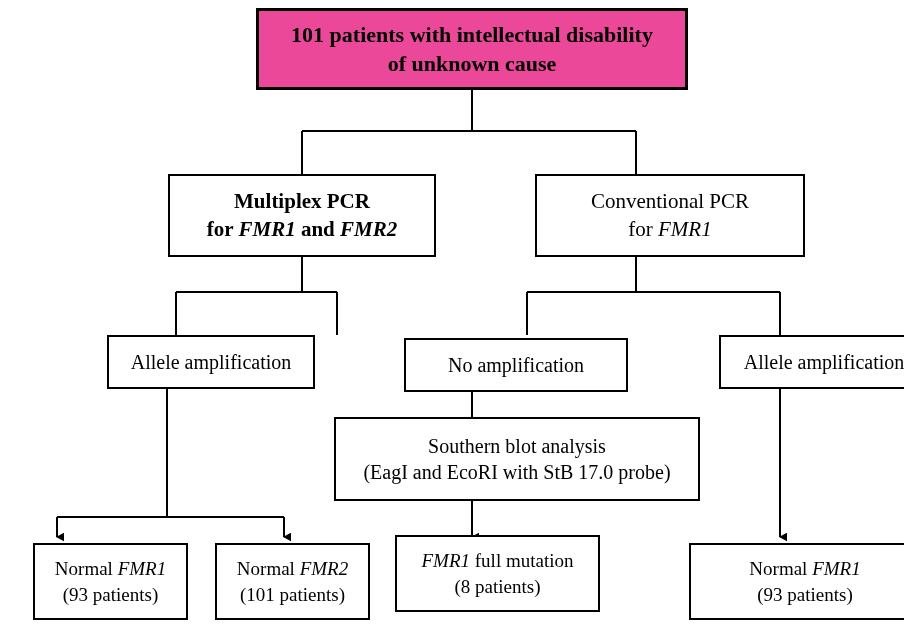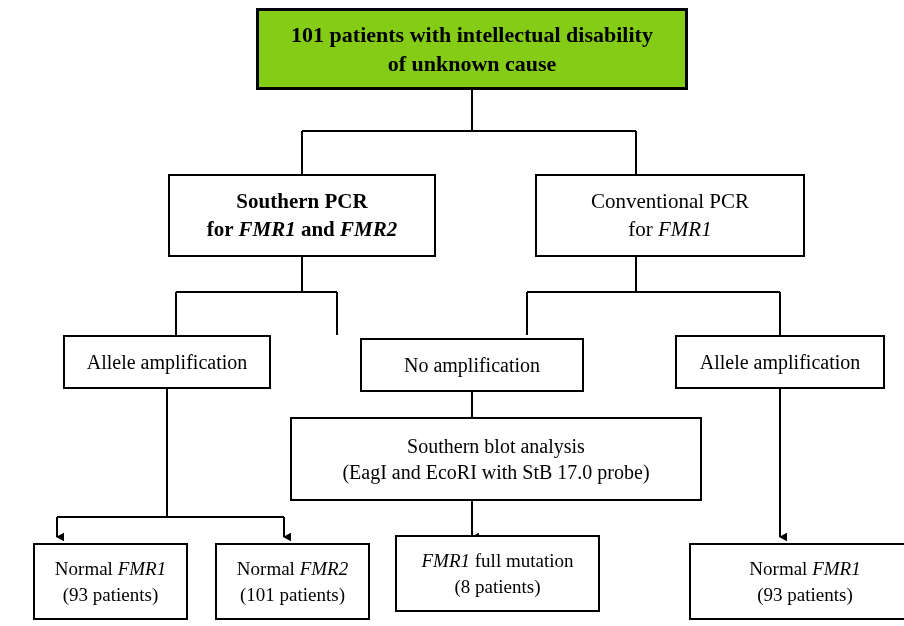--- a/index.html
+++ b/index.html
@@ -37,37 +37,38 @@
     line-height: 1.32;
     z-index: 2;
   }
   .node .txt {
     display: block;
     width: 100%;
     padding: 0 6px;
     box-sizing: border-box;
   }
   .node-root {
-    background: #84cc16;
+    background: #ec4899;
     border-width: 3px;
     font-weight: bold;
     font-size: 22px;
   }
   .node-bold {
     font-weight: bold;
     font-size: 21px;
   }
   .node-plain {
     font-weight: normal;
     font-size: 21px;
     margin-left: 33px;
   }
   .node-mid {
     font-weight: normal;
     font-size: 20px;
+    margin-left: 44px;
   }
   .node-leaf {
     font-weight: normal;
     font-size: 19px;
     margin-left: 24px;
   }
   i.gene {
     font-style: italic;
   }
   .line2 {
@@ -121,21 +122,21 @@
 
   <div class="node node-root" style="left:256px; top:8px; width:432px; height:82px;">
     <span class="txt">
       <span class="line2">101 patients with intellectual disability</span>
       <span class="line2">of unknown cause</span>
     </span>
   </div>
 
   <div class="node node-bold" style="left:168px; top:174px; width:268px; height:83px;">
     <span class="txt">
-      <span class="line2">Southern PCR</span>
+      <span class="line2">Multiplex PCR</span>
       <span class="line2"><span>for </span><i class="gene">FMR1</i><span> and </span><i class="gene">FMR2</i></span>
     </span>
   </div>
 
   <div class="node node-plain" style="left:502px; top:174px; width:270px; height:83px;">
     <span class="txt">
       <span class="line2">Conventional PCR</span>
       <span class="line2"><span>for </span><i class="gene">FMR1</i></span>
     </span>
   </div>
@@ -145,21 +146,21 @@
   </div>
 
   <div class="node node-mid" style="left:360px; top:338px; width:224px; height:54px;">
     <span class="txt">No amplification</span>
   </div>
 
   <div class="node node-mid" style="left:675px; top:335px; width:210px; height:54px;">
     <span class="txt">Allele amplification</span>
   </div>
 
-  <div class="node node-mid" style="left:290px; top:417px; width:412px; height:84px;">
+  <div class="node node-mid" style="left:290px; top:417px; width:366px; height:84px;">
     <span class="txt">
       <span class="line2">Southern blot analysis</span>
       <span class="line2">(EagI and EcoRI with StB 17.0 probe)</span>
     </span>
   </div>
 
   <div class="node node-leaf" style="left:9px; top:543px; width:155px; height:77px;">
     <span class="txt">
       <span class="line2"><span>Normal </span><i class="gene">FMR1</i></span>
       <span class="line2">(93 patients)</span>

